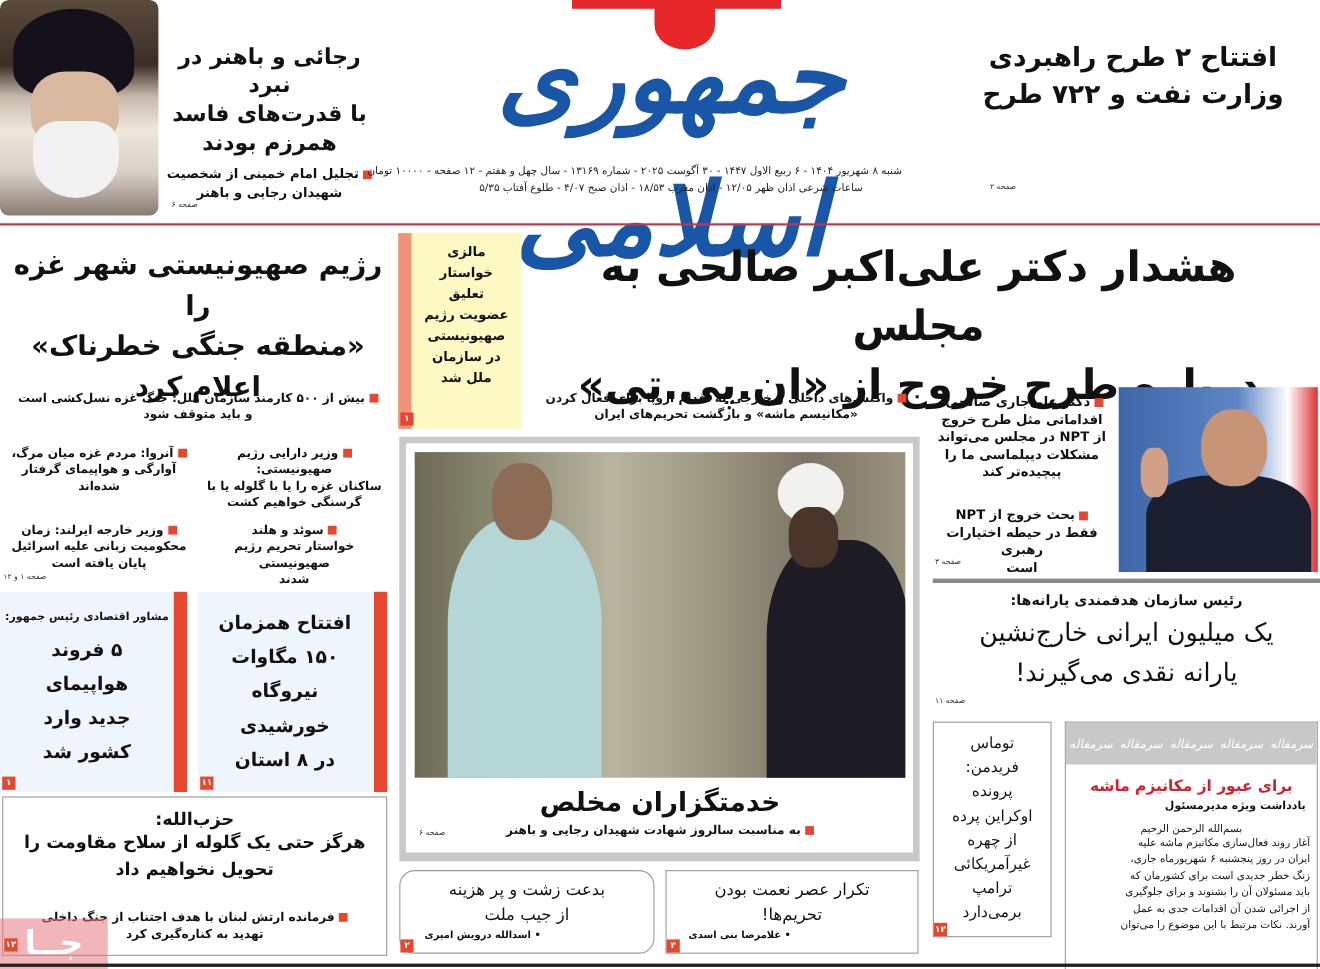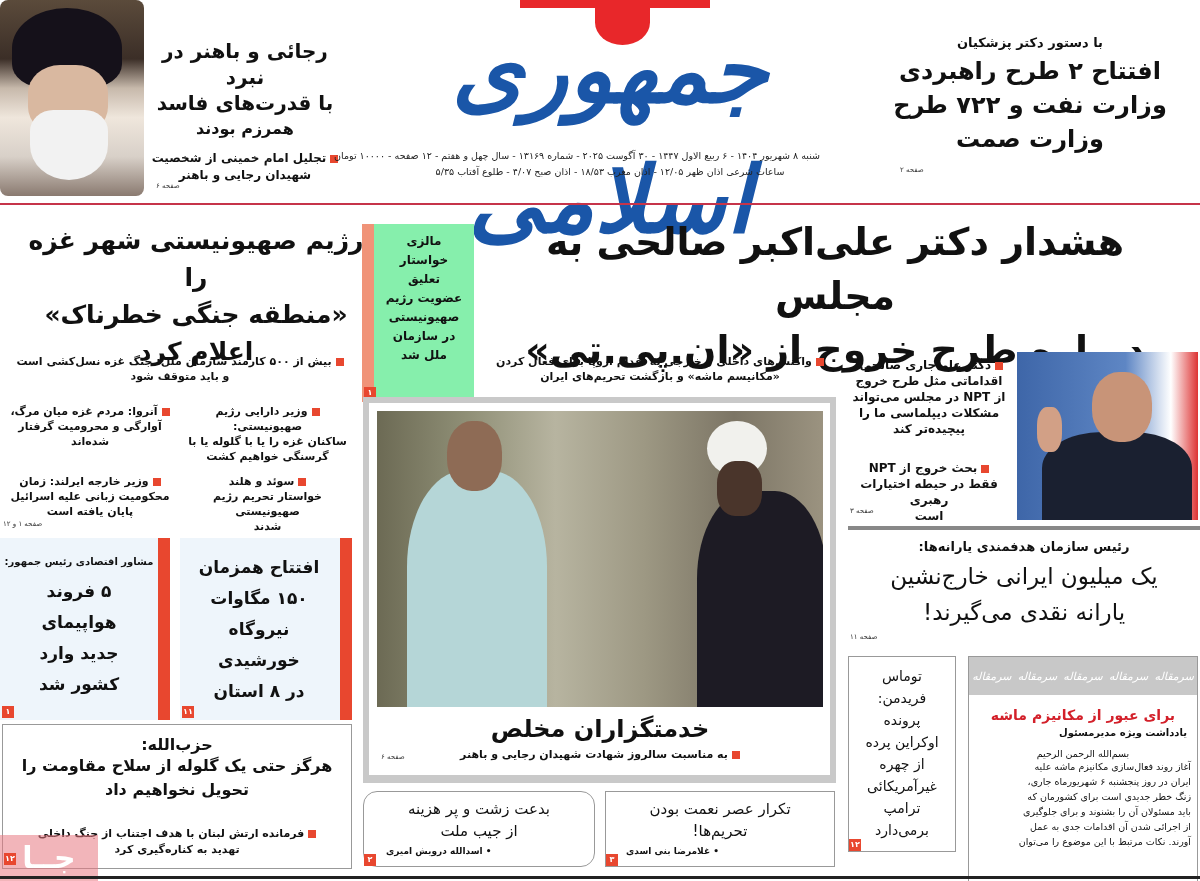--- a/index.html
+++ b/index.html
@@ -49,40 +49,38 @@
 
 <div class="photo imam-photo abs" style="left:0;top:0;width:144px;height:196px;">
   <div class="imam-turban"></div>
   <div class="imam-face"></div>
   <div class="imam-beard"></div>
 </div>
 
 <div class="abs c" style="left:150px;top:38px;width:190px;">
   <div class="bold" style="font-size:20px;line-height:26px;">رجائی و باهنر در نبرد</div>
   <div class="bold" style="font-size:20px;line-height:26px;">با قدرت‌های فاسد</div>
-  <div class="bold" style="font-size:16px;line-height:26px;">همرزم بودند</div>
+  <div class="bold" style="font-size:20px;line-height:26px;">همرزم بودند</div>
   <div style="font-size:12px;line-height:17px;margin-top:8px;font-weight:bold;">
     <span class="bullet"></span><span>تجلیل امام خمینی از شخصیت</span><br><span>شهیدان رجایی و باهنر</span>
   </div>
 </div>
 <div class="abs page-ref" style="left:156px;top:182px;">صفحه ۶</div>
 
 <div class="abs" id="masthead">
   <div class="logo-blood"></div>
   <div class="logo-drip"></div>
   <div class="logo-text">جمهوری اسلامی</div>
   <div class="dateline" style="top:150px;">شنبه ۸ شهریور ۱۴۰۴ - ۶ ربیع الاول ۱۴۴۷ - ۳۰ آگوست ۲۰۲۵ - شماره ۱۳۱۶۹ - سال چهل و هفتم - ۱۲ صفحه - ۱۰۰۰۰ تومان</div>
   <div class="dateline" style="top:166px;letter-spacing:1px;">ساعات شرعی  اذان ظهر ۱۲/۰۵ - اذان مغرب ۱۸/۵۳ - اذان صبح ۴/۰۷ - طلوع آفتاب ۵/۳۵</div>
 </div>
 
 <div class="abs c" style="left:880px;top:35px;width:300px;">
-  <div class="bold" style="font-size:13px;margin-bottom:4px;">با دستور دکتر پزشکیان</div>
   <div class="bold" style="font-size:24px;line-height:34px;">افتتاح ۲ طرح راهبردی</div>
   <div class="bold" style="font-size:24px;line-height:34px;">وزارت نفت و ۷۲۲ طرح</div>
-  <div class="bold" style="font-size:24px;line-height:34px;">وزارت صمت</div>
 </div>
 <div class="abs page-ref" style="left:900px;top:166px;">صفحه ۲</div>
 
 <div class="sep-line" style="top:203px;"></div>
 
 <div class="abs c" style="left:480px;top:215px;width:710px;">
   <div class="bold" style="font-size:38px;line-height:54px;font-weight:900;">هشدار دکتر علی‌اکبر صالحی به مجلس</div>
   <div class="bold" style="font-size:38px;line-height:54px;font-weight:900;">درباره طرح خروج از «ان.پی.تی»</div>
 </div>
 
@@ -103,47 +101,47 @@
   <span>است</span>
 </div>
 <div class="abs page-ref" style="left:850px;top:507px;">صفحه ۳</div>
 
 <div class="photo salehi-photo" style="left:1017px;top:352px;width:181px;height:168px;">
   <div class="salehi-body"></div>
   <div class="salehi-face"></div>
   <div class="salehi-hand"></div>
 </div>
 
-<div class="abs" style="left:362px;top:224px;width:112px;height:178px;background:#86efac;">
+<div class="abs" style="left:362px;top:212px;width:112px;height:178px;background:#fef9c3;">
   <div class="red-bar" style="left:0;top:0;width:12px;height:178px;background:#f09378;"></div>
   <div class="c bold" style="position:absolute;left:14px;top:8px;width:96px;font-size:12px;line-height:19px;">
     <div>مالزی</div>
       <div>خواستار</div>
       <div>تعلیق</div>
       <div>عضویت رژیم</div>
       <div>صهیونیستی</div>
       <div>در سازمان</div>
       <div>ملل شد</div>
   </div>
   <div class="badge" style="left:2px;top:163px;">۱</div>
 </div>
 
-<div class="abs c" style="left:5px;top:222px;width:350px;margin-left:16px;">
+<div class="abs c" style="left:5px;top:222px;width:350px;">
   <div class="bold" style="font-size:25px;line-height:37px;">رژیم صهیونیستی شهر غزه را</div>
   <div class="bold" style="font-size:25px;line-height:37px;">«منطقه جنگی خطرناک»</div>
   <div class="bold" style="font-size:25px;line-height:37px;">اعلام کرد</div>
 </div>
 <div class="abs c" style="left:5px;top:354px;width:350px;font-size:11px;line-height:15px;font-weight:bold;">
   <span class="bullet"></span><span>بیش از ۵۰۰ کارمند سازمان ملل: جنگ غزه نسل‌کشی است</span><br><span>و باید متوقف شود</span>
 </div>
 <div class="abs c" style="left:180px;top:404px;width:175px;font-size:11px;line-height:15px;font-weight:bold;">
   <span class="bullet"></span><span>وزیر دارایی رژیم صهیونیستی:</span><br><span>ساکنان غزه را یا با گلوله یا با</span><br><span>گرسنگی خواهیم کشت</span>
 </div>
 <div class="abs c" style="left:5px;top:404px;width:170px;font-size:11px;line-height:15px;font-weight:bold;">
-  <span class="bullet"></span><span>آنروا: مردم غزه میان مرگ،</span><br><span>آوارگی و محرومیت گرفتار</span><br><span>شده‌اند</span>
+  <span class="bullet"></span><span>آنروا: مردم غزه میان مرگ،</span><br><span>آوارگی و هواپیمای گرفتار</span><br><span>شده‌اند</span>
 </div>
 <div class="abs c" style="left:180px;top:474px;width:175px;font-size:11px;line-height:15px;font-weight:bold;">
   <span class="bullet"></span><span>سوئد و هلند</span><br><span>خواستار تحریم رژیم صهیونیستی</span><br><span>شدند</span>
 </div>
 <div class="abs c" style="left:5px;top:474px;width:170px;font-size:11px;line-height:15px;font-weight:bold;">
   <span class="bullet"></span><span>وزیر خارجه ایرلند: زمان</span><br><span>محکومیت زبانی علیه اسرائیل</span><br><span>پایان یافته است</span>
 </div>
 <div class="abs page-ref" style="left:3px;top:520px;">صفحه ۱ و ۱۲</div>
 
 <div class="abs lightblue" style="left:180px;top:538px;width:172px;height:182px;">

